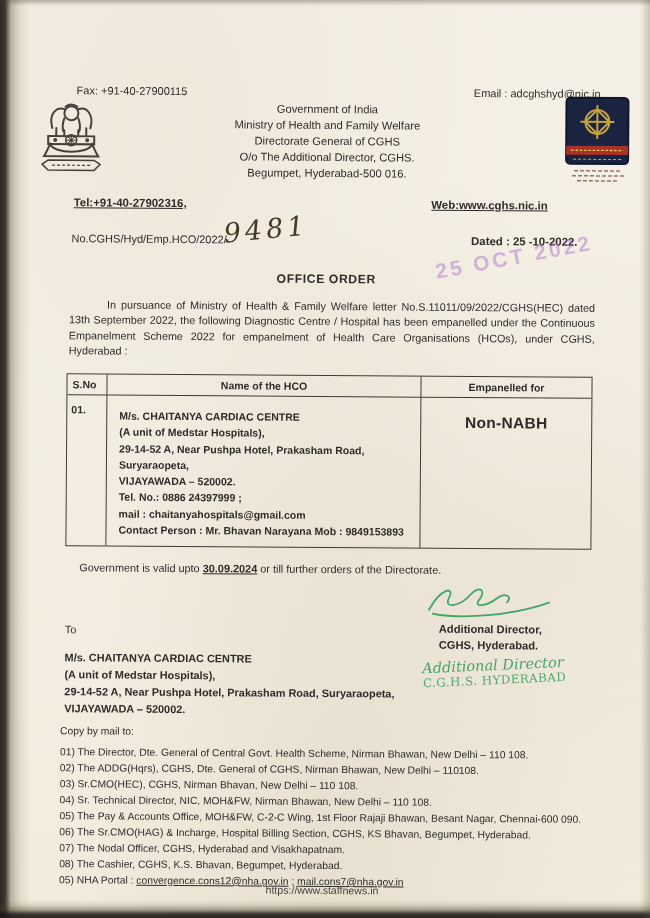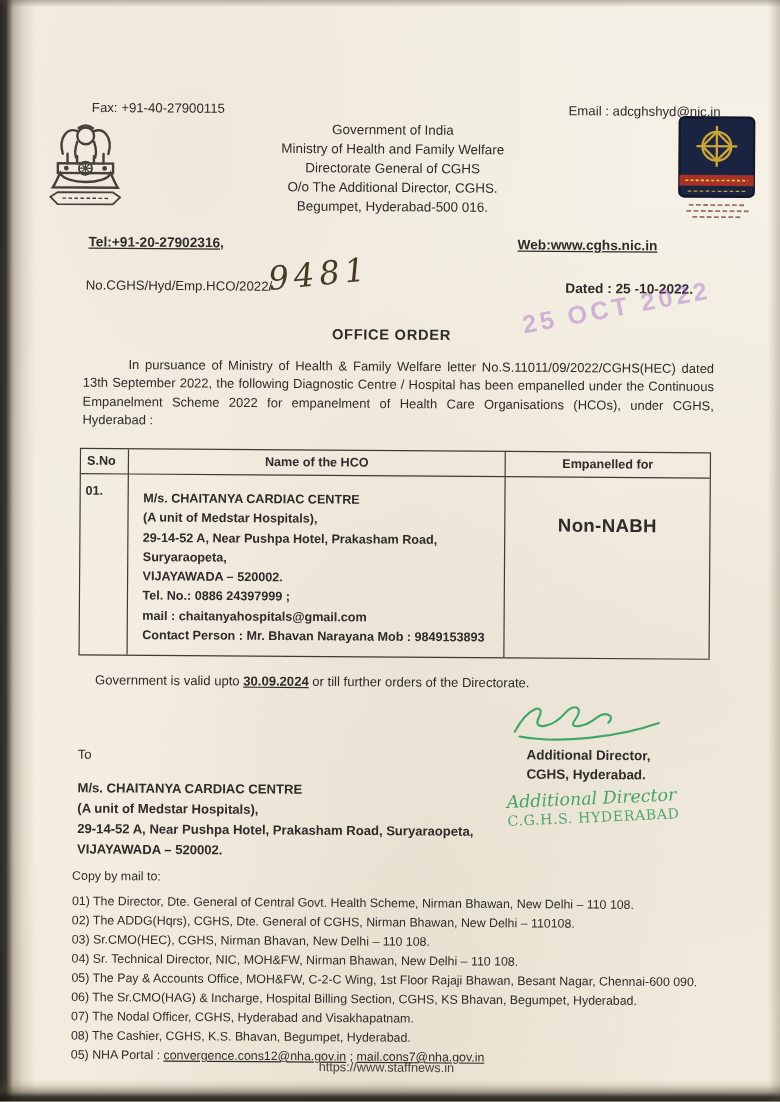--- a/index.html
+++ b/index.html
@@ -44,21 +44,21 @@
   .body-para { margin:13px 56px 0 68px; font-size:10.8px; line-height:1.45; text-align:justify; text-indent:38px; }
 
   .tbl { display:grid; grid-template-columns:40px 1fr 170px; margin:14px 58px 0 66px; border:1.6px solid #3f3b33; }
   .tbl .cell { font-size:10.5px; }
   .hr { border-bottom:1.6px solid #3f3b33; font-weight:bold; padding:4px 5px; }
   .vr { border-right:1.6px solid #3f3b33; }
   .th-center { text-align:center; }
   .sno-cell { padding:8px 4px; font-weight:bold; }
   .hco-cell { padding:12px 10px 8px 12px; font-weight:bold; line-height:1.55; }
   .emp-cell { padding:10px 8px; font-weight:bold; line-height:1.4; }
-  .nabh { font-size:15.5px; text-align:center; margin-top:20px; font-weight:bold; letter-spacing:0.3px; }
+  .nabh { font-size:15.5px; text-align:center; margin-top:4px; font-weight:bold; letter-spacing:0.3px; }
 
   .validity { margin:15px 58px 0 80px; font-size:10.9px; }
   .bold-u { font-weight:bold; text-decoration:underline;text-align:center; }
 
   .sig-to-section { position:relative; margin:6px 56px 0 66px; height:132px; }
   .signature { position:absolute; right:0; top:0; width:200px; }
   .sig-squiggle { margin-left:28px; }
   .sig-line { font-weight:bold; font-size:11.2px; line-height:1.4; padding-left:46px; }
   .green-stamp { margin-top:3px; transform:rotate(-3deg); color:rgba(44,150,86,0.85); padding-left:30px; }
   .green-stamp .gs1 { font-family:"DejaVu Serif", serif; font-style:italic; font-size:14.5px; white-space:nowrap; }
@@ -124,21 +124,21 @@
 
     <div class="masthead-center">
       <div>Government of India</div>
       <div>Ministry of Health and Family Welfare</div>
       <div>Directorate General of CGHS</div>
       <div>O/o The Additional Director, CGHS.</div>
       <div>Begumpet, Hyderabad-500 016.</div>
     </div>
 
     <div class="tel-web-row">
-      <span class="underline">Tel:+91-20-27902316,</span>
+      <span class="underline">Tel:+91-40-27902316,</span>
       <span class="underline">Web:www.cghs.nic.in</span>
     </div>
 
     <div class="ref-row">
       <span>No.CGHS/Hyd/Emp.HCO/2022/</span>
       <span class="handwritten">9481</span>
       <span class="dated">Dated : 25 -10-2022.</span>
       <span class="purple-stamp">25 OCT 2022</span>
     </div>
 

